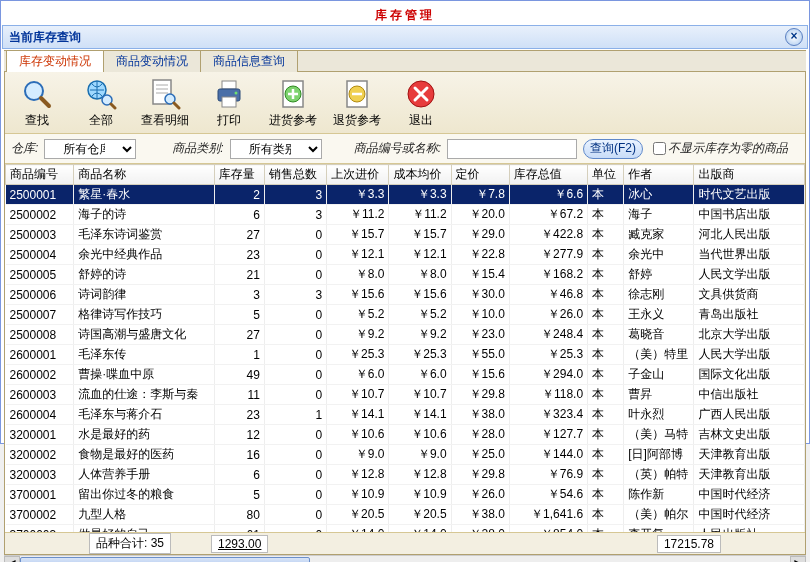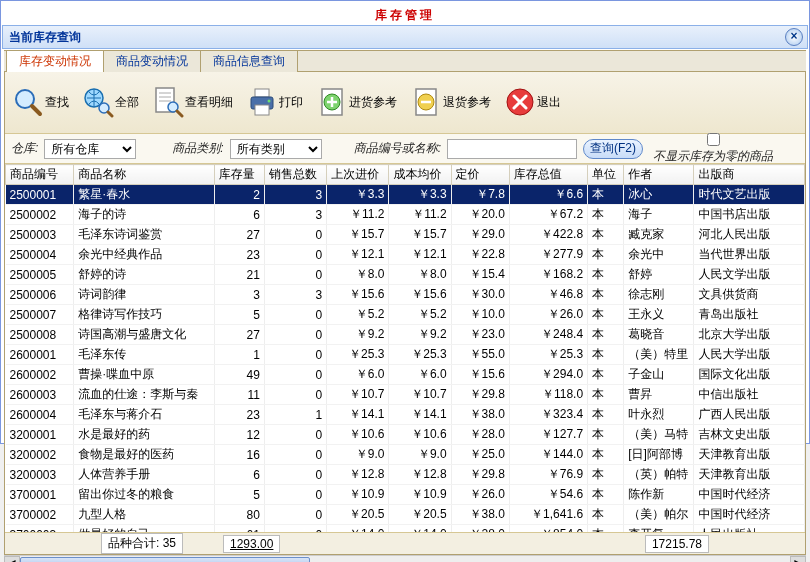--- a/index.html
+++ b/index.html
@@ -13,38 +13,38 @@
 .titlebar { height: 24px; background: linear-gradient(#e8f0fb, #cfe0f7); border: 1px solid #8bb0e8; display: flex; align-items: center; padding-left: 6px; font-weight: bold; color: #003399; margin: 1px; }
 .titlebar .close { margin-left: auto; margin-right: 4px; width: 18px; height: 18px; border: 1px solid #5a7fc0; border-radius: 10px; background: radial-gradient(#fff, #a8c8ef); text-align: center; line-height: 15px; color: #00388a; font-weight: bold; cursor: pointer; }
 
 .tab-strip { height: 22px; background: #ebe7d9; border-top: 1px solid #b0a070; border-bottom: 1px solid #b0a070; display: flex; align-items: flex-end; padding-left: 2px; margin: 0 3px; }
 .tab { padding: 2px 12px; border: 1px solid #b0a070; border-bottom: none; margin-right: -1px; background: #ebe7d9; color: #003399; cursor: pointer; position: relative; top: 1px; }
 .tab.active { background: #fff; color: #cc3300; }
 
 .tabpanel { border: 1px solid #b0a070; border-top: none; background: #fff; margin: 0 3px; }
 
 .toolbar { height: 62px; background: linear-gradient(#f7f3e7, #eee7cf); border-bottom: 1px solid #d6c794; display: flex; align-items: center; padding: 2px 6px; gap: 12px; }
-.tool { display: flex; flex-direction: row; align-items: center; min-width: 52px; cursor: pointer; text-align: center; }
+.tool { display: flex; flex-direction: column; align-items: center; min-width: 52px; cursor: pointer; text-align: center; }
 .tool-icon { width: 34px; height: 34px; display: flex; align-items: center; justify-content: center; margin-bottom: 1px; }
 .tool-icon svg { width: 32px; height: 32px; }
 
 .filterbar { height: 30px; background: #faf8f0; border-bottom: 1px solid #d6c794; display: flex; align-items: center; padding: 0 6px; gap: 6px; }
 .filterbar label { color: #222; font-style: italic; }
-.filterbar select, .filterbar input[type=text] { border: 1px solid #aaa; background: #fff; padding: 1px 2px; height: 20px; }
+.filterbar select, .filterbar input[type=text] { border: 1px solid #aaa; background: #fff; padding: 1px 14px; height: 20px; }
 .querybtn { padding: 1px 6px; border: 1px solid #5f88c9; border-radius: 10px; background: linear-gradient(#eaf3ff, #c8dcf8); color: #003080; cursor: pointer; height: 20px; display: inline-flex; align-items: center; }
-.checkdiv { display: flex; align-items: center; gap: 2px; margin-left: 4px; flex-direction: column; }
+.checkdiv { display: flex; align-items: center; gap: 2px; margin-left: 4px; }
 
 .gridwrap { height: 368px; overflow: auto; }
 table.grid { border-collapse: collapse; width: 100%; background: #fff; table-layout: fixed; }
 table.grid th { background: linear-gradient(#fff,#f1f1f1); border: 1px solid #d5cfbc; padding: 1px 4px; font-weight: normal; color: #000; text-align: left; white-space: nowrap; position: sticky; top: 0; height: 20px; }
 table.grid td { border-right: 1px solid #eee; border-bottom: 1px solid #f2f2f2; padding: 1px 4px; white-space: nowrap; overflow: hidden; height: 18px; }
 table.grid td.num { text-align: right; }
 table.grid tr.selrow td { background: #0a246a; color: #fff; }
 
-.footer { height: 22px; background: #f3efe1; border-top: 1px solid #d6c794; display: flex; align-items: center; padding: 0 16px; gap: 40px; }
+.footer { height: 22px; background: #f3efe1; border-top: 1px solid #d6c794; display: flex; align-items: center; padding: 0 4px; gap: 40px; }
 .footer .box1 { margin-left: 80px; border: 1px solid #bbb; background: #fff; padding: 1px 6px; }
 .footer .box2 { border: 1px solid #bbb; background: #fff; padding: 1px 6px; text-decoration: underline; }
 .footer .box3 { margin-left: auto; margin-right: 80px; border: 1px solid #bbb; background: #fff; padding: 1px 6px; }
 
 .scroll-h { height: 16px; background: #eee; border-top: 1px solid #ccc; margin: 0 3px 3px 3px; position: relative; }
 .scroll-h .thumb { position: absolute; left: 16px; top: 1px; height: 13px; width: 290px; background: linear-gradient(#d8e4f7,#a9c4ef); border: 1px solid #6b8fca; border-radius: 2px; }
 .scroll-h .arrow { position: absolute; top: 0; width: 16px; height: 16px; background: #ddd; border: 1px solid #bbb; text-align: center; line-height: 12px;}
 .scroll-h .arrow.l { left: 0; }
 .scroll-h .arrow.r { right: 0; }
 </style>

